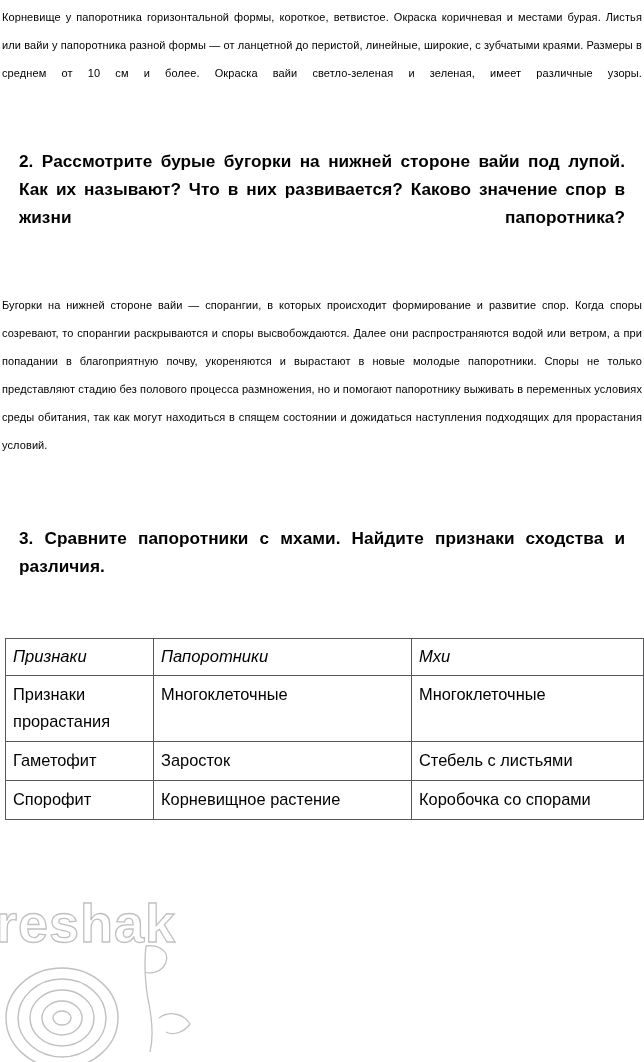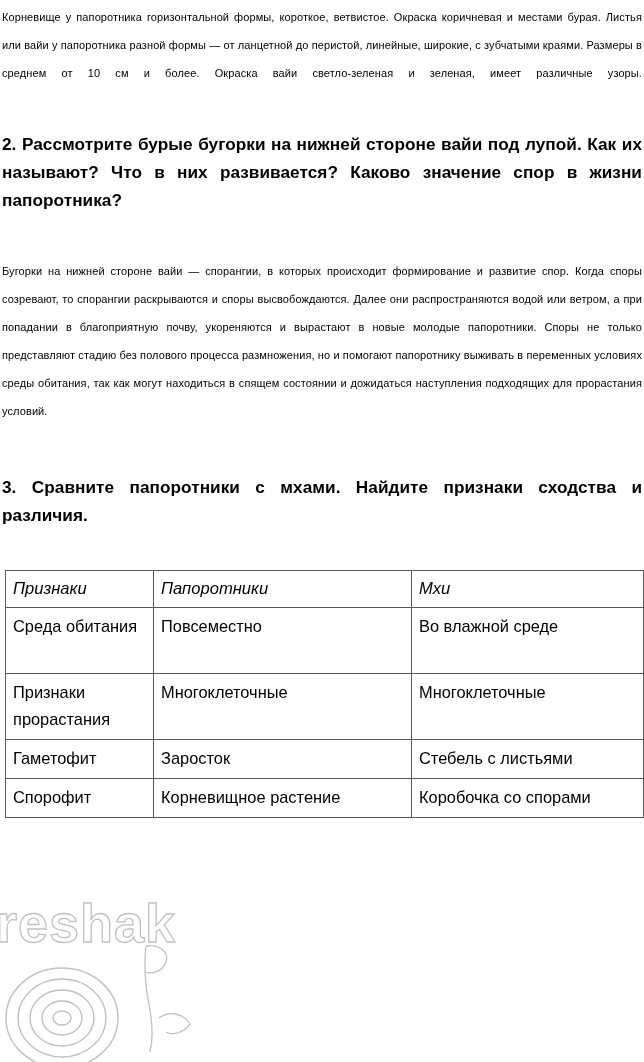--- a/index.html
+++ b/index.html
@@ -46,21 +46,21 @@
     letter-spacing: 0.1px;
   }
   .para.first { padding-top: 3px; }
 
   .qhead {
     font-size: 17.2px;
     line-height: 28px;
     font-weight: bold;
     text-align: justify;
     text-justify: inter-word;
-    margin: 0;
+    margin: 17px;
     letter-spacing: 0.05px;
   }
 
   .gap-sm { height: 13px; }
   .gap-md { height: 15px; }
   .gap-lg { height: 20px; }
 
   
   .para::after, .qhead::after {
     content: "";
@@ -149,25 +149,20 @@
     </colgroup>
     <thead>
       <tr>
         <th>Признаки</th>
         <th>Папоротники</th>
         <th>Мхи</th>
       </tr>
     </thead>
     <tbody>
       <tr class="r-tall">
-        <td>Среда обитания</td>
-        <td>Повсеместно</td>
-        <td>Во влажной среде</td>
-      </tr>
-      <tr class="r-tall">
         <td>Признаки прорастания</td>
         <td>Многоклеточные</td>
         <td>Многоклеточные</td>
       </tr>
       <tr class="r-short">
         <td>Гаметофит</td>
         <td>Заросток</td>
         <td>Стебель с листьями</td>
       </tr>
       <tr class="r-short">

